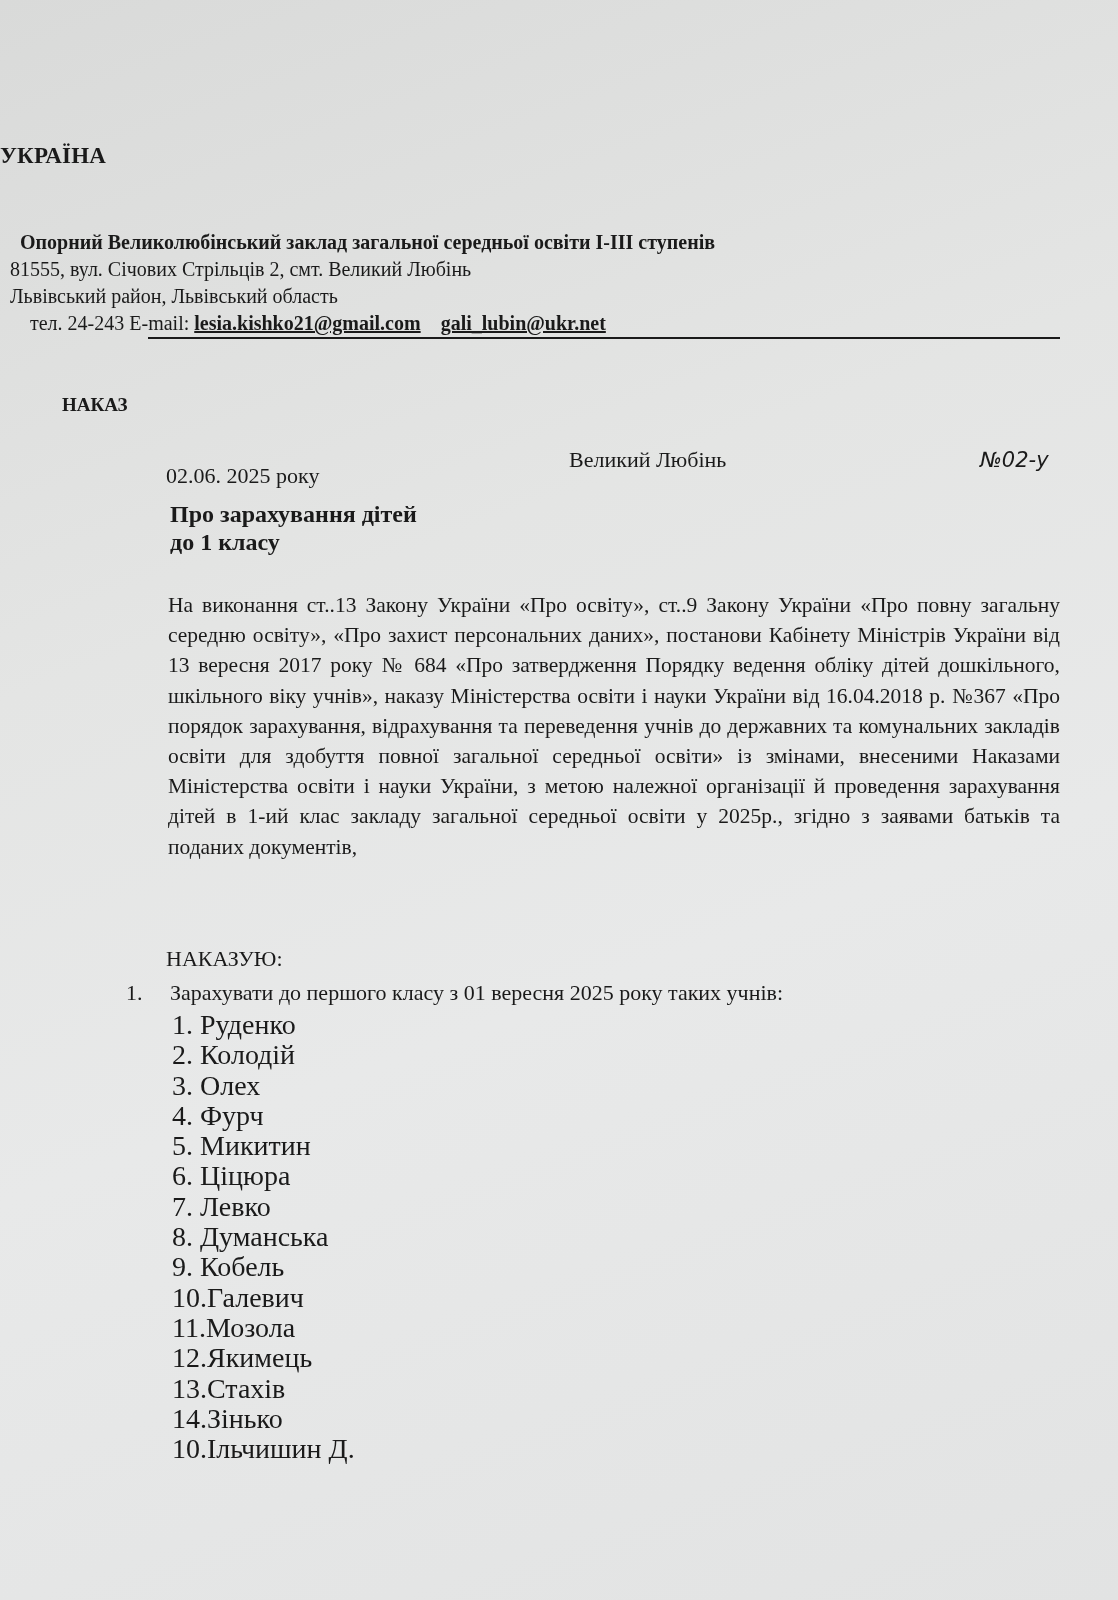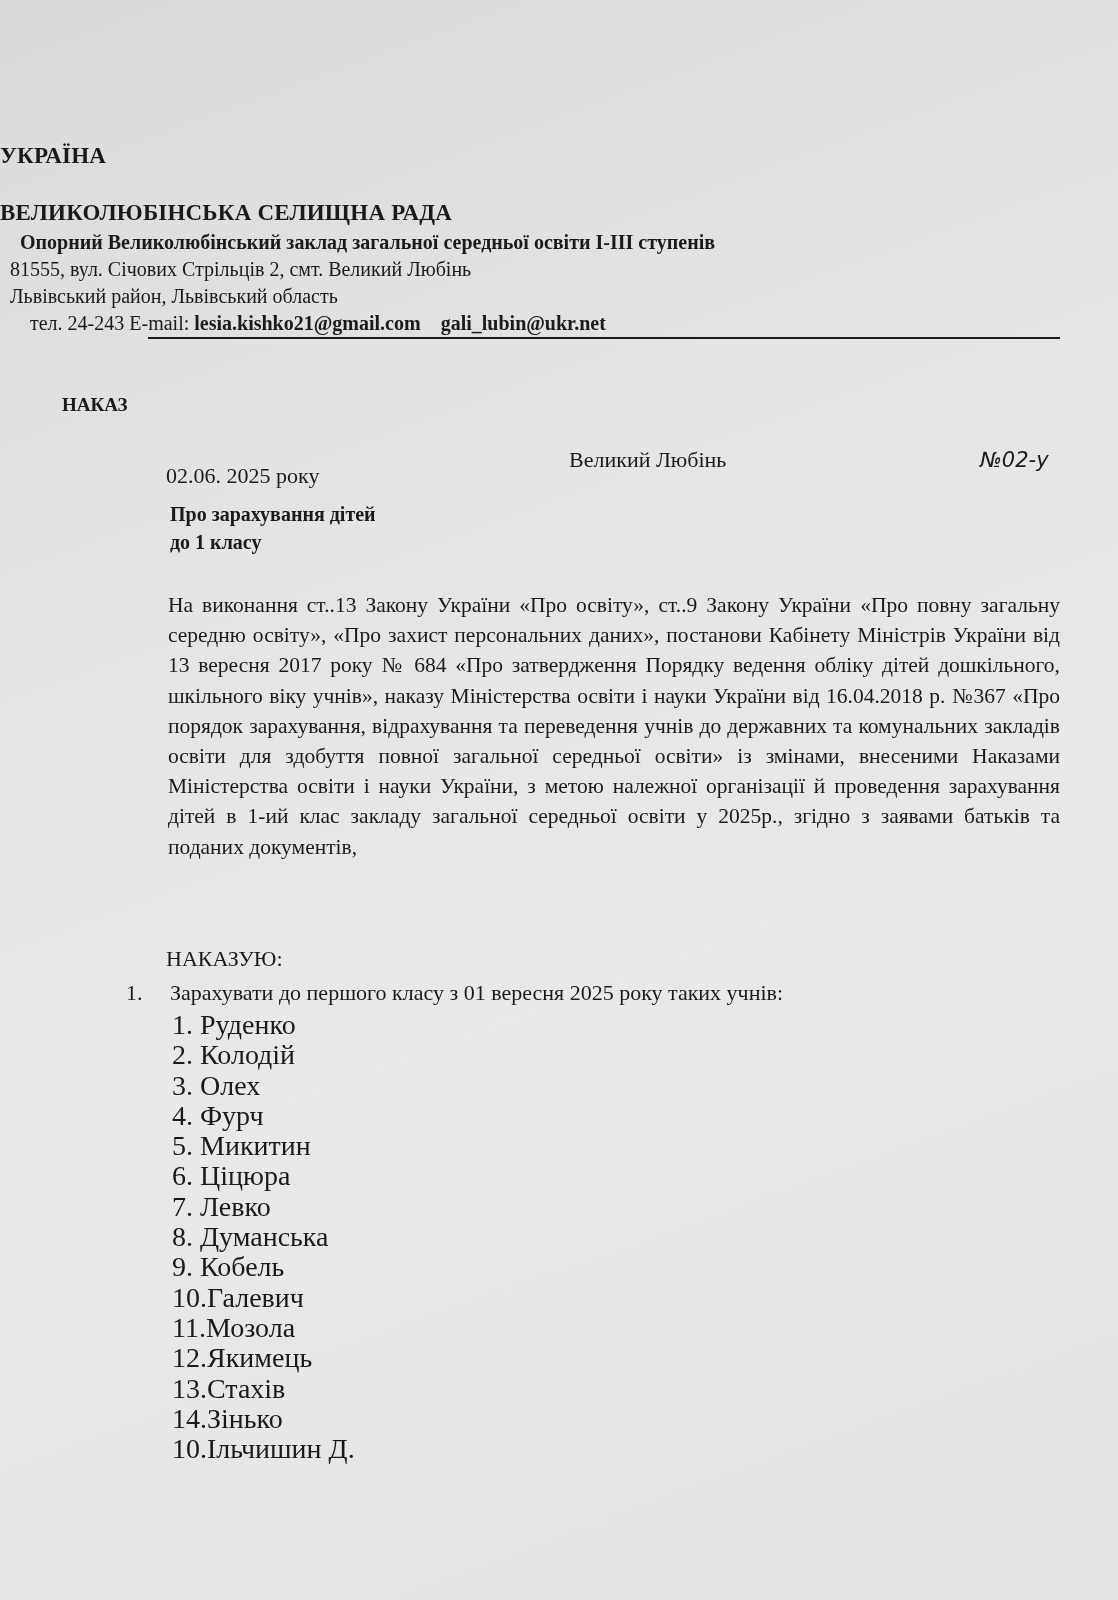--- a/index.html
+++ b/index.html
@@ -8,43 +8,42 @@
     background: linear-gradient(160deg, #d9dad9 0%, #e4e5e4 35%, #e8e9e9 60%, #e2e3e3 100%);
     font-family: "Liberation Serif", "DejaVu Serif", serif;
     color: #1a1a1a;
     position: relative;
   }
   .page { position: absolute; left: 0; top: 0; width: 1118px; height: 1600px; }
   .center { position: absolute; left: 0; width: 1118px; text-align: left; }
   .hdr-big { font-weight: bold; font-size: 23px; letter-spacing: 0.2px; }
   .hdr-org { font-weight: bold; font-size: 20px; }
   .hdr-addr { font-size: 20px; }
-  .email { font-weight: bold; }
+  .email { font-weight: bold; text-decoration: underline; }
   .rule { position: absolute; left: 148px; width: 912px; height: 0; border-top: 2px solid #1a1a1a; }
   .title { font-weight: bold; font-size: 19px; }
   .abs { position: absolute; font-size: 22px; white-space: nowrap; }
   .handwritten { font-family: "DejaVu Sans", sans-serif; font-style: italic; font-size: 21px; }
-  .subject { position: absolute; left: 170px; font-weight: bold; font-size: 20px; line-height: 28px; }
+  .subject { position: absolute; left: 170px; font-weight: bold; font-size: 24px; line-height: 28px; }
   .body-para {
     position: absolute; left: 168px; width: 892px;
     font-size: 21.5px; line-height: 30.2px; text-align: justify; text-align-last: left;
   }
   .order-word { position: absolute; left: 166px; top: 946px; font-size: 22px; }
   .item1 { position: absolute; left: 126px; top: 980px; font-size: 22px; white-space: nowrap; }
   .item1 .num { display: inline-block; width: 44px; }
   .students { position: absolute; left: 172px; top: 1010px; margin: 0; padding: 0; list-style: none; }
   .students li { font-size: 28px; line-height: 30.3px; white-space: nowrap; }
 </style>
 </head>
 <body>
 
 <div class="page">
 
   <div class="center hdr-big" style="top:143px;">УКРАЇНА</div>
-  <div class="center hdr-big" style="top:200px;">ВЕЛИКОЛЮБІНСЬКА СЕЛИЩНА РАДА</div>
   <div class="center hdr-org" style="top:231px; left:20px;">Опорний Великолюбінський заклад загальної середньої освіти  І-ІІІ ступенів</div>
   <div class="center hdr-addr" style="top:258px; left:10px;">81555, вул. Січових Стрільців 2, смт. Великий Любінь</div>
   <div class="center hdr-addr" style="top:285px; left:10px;">Львівський район, Львівський область</div>
   <div class="center hdr-addr" style="top:312px; left:30px;">
     <span>тел. 24-243 E-mail: </span><span class="email">lesia.kishko21@gmail.com</span>&nbsp;&nbsp;&nbsp;&nbsp;<span class="email">gali_lubin@ukr.net</span>
   </div>
   <div class="rule" style="top:337px;"></div>
 
   <div class="center title" style="top:394px; left:62px;">НАКАЗ</div>
 

